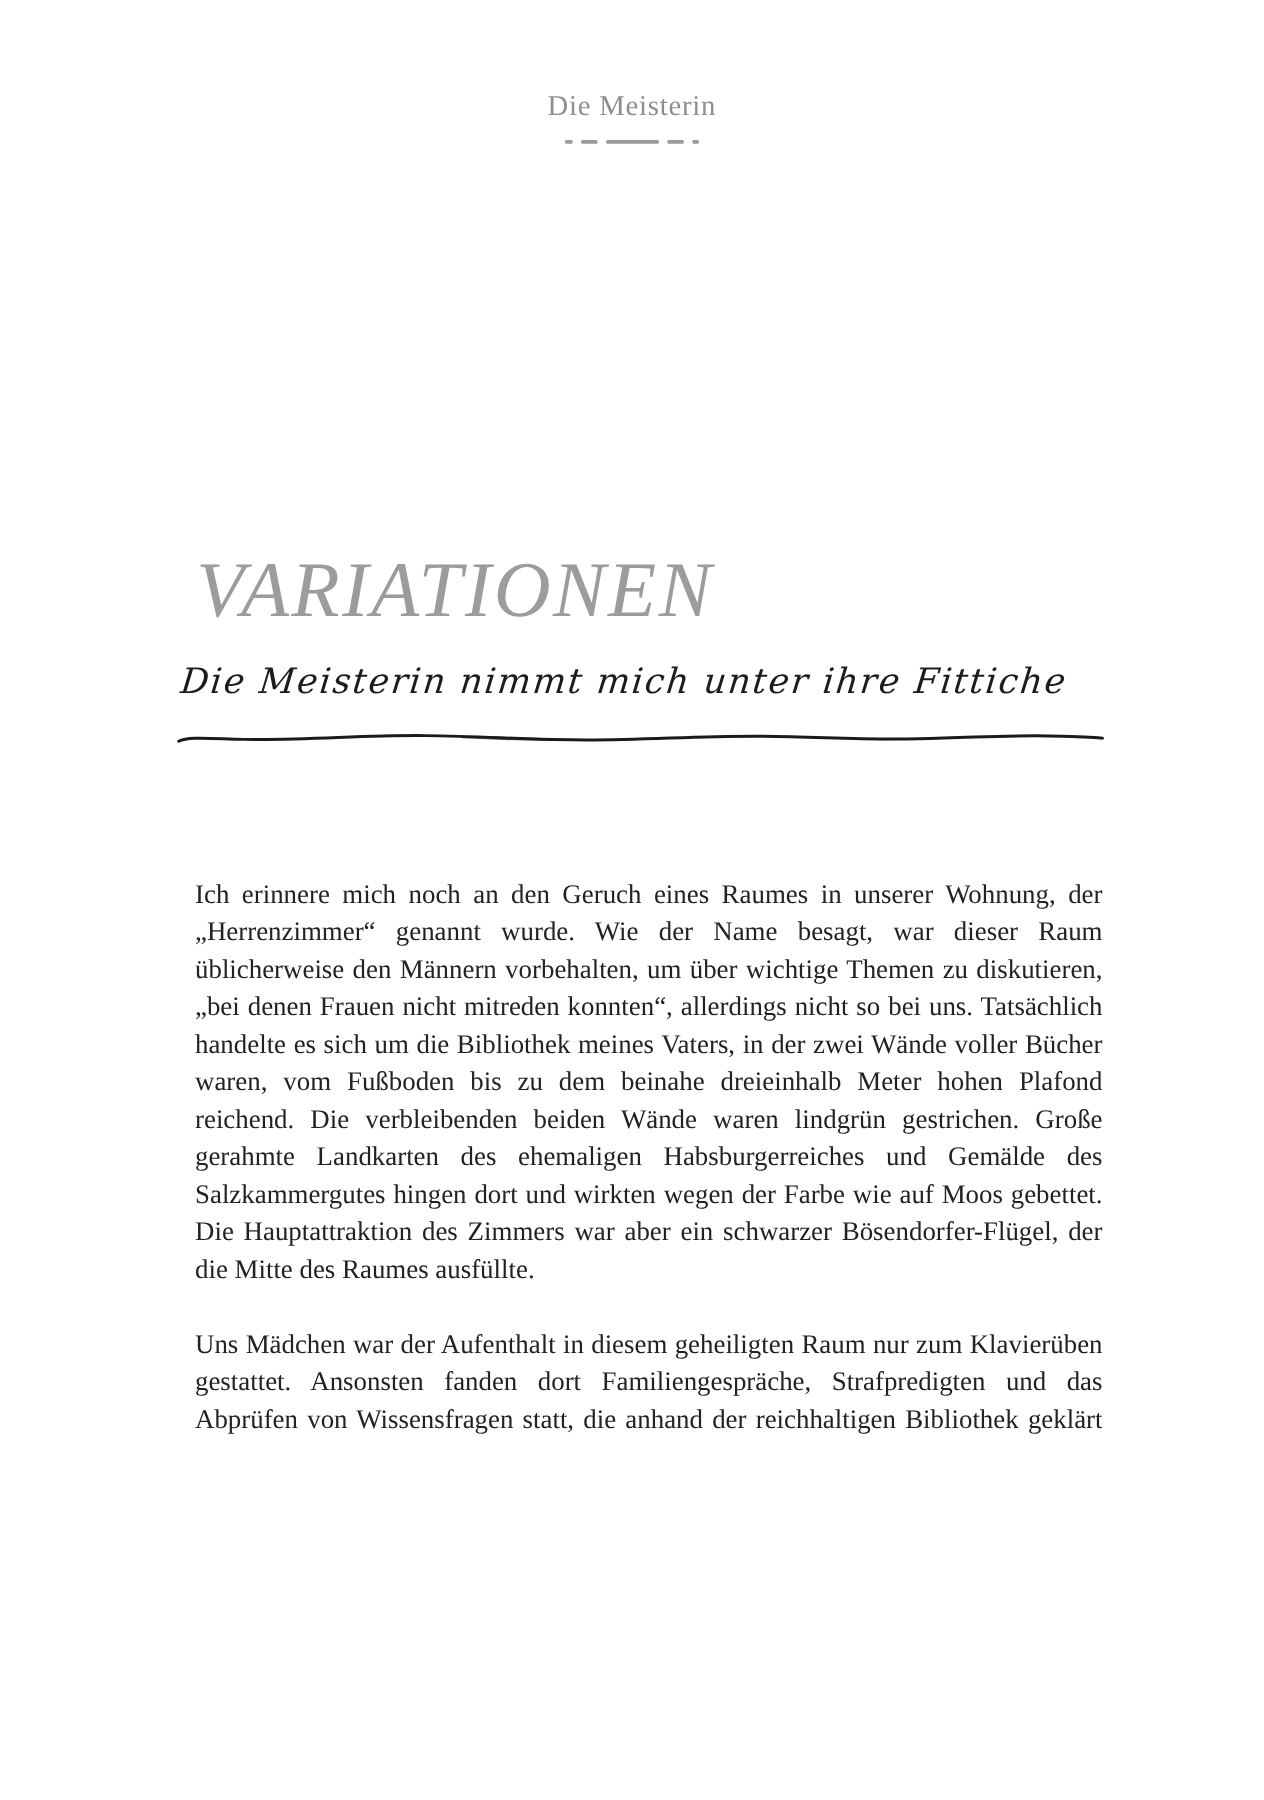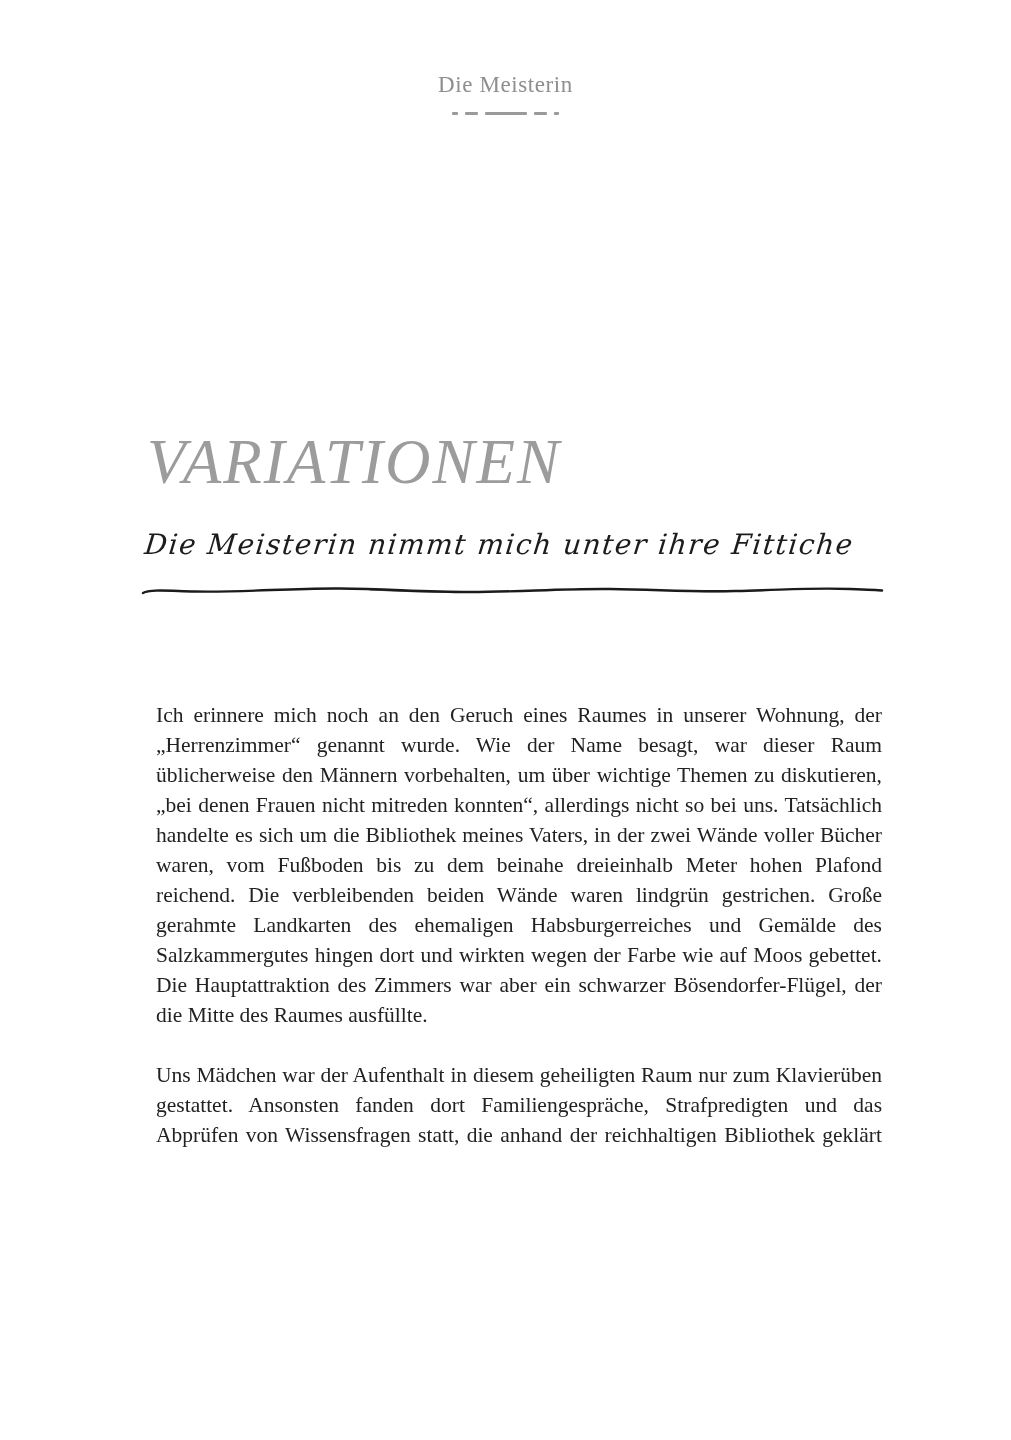--- a/index.html
+++ b/index.html
@@ -42,21 +42,21 @@
   }
   .ornament .d1 { width: 6px; }
   .ornament .d2 { width: 13px; }
   .ornament .d3 { width: 42px; }
   .ornament .d4 { width: 13px; }
   .ornament .d5 { width: 5px; }
   .chapter-title {
     position: absolute;
     top: 420px;
     left: 141px;
-    margin: 6px;
+    margin: 16px;
     font-family: "Liberation Serif", serif;
     font-style: italic;
     font-weight: 400;
     font-size: 63px;
     letter-spacing: 2px;
     color: #9c9c9c;
     white-space: nowrap;
   }
   .chapter-subtitle {
     position: absolute;

